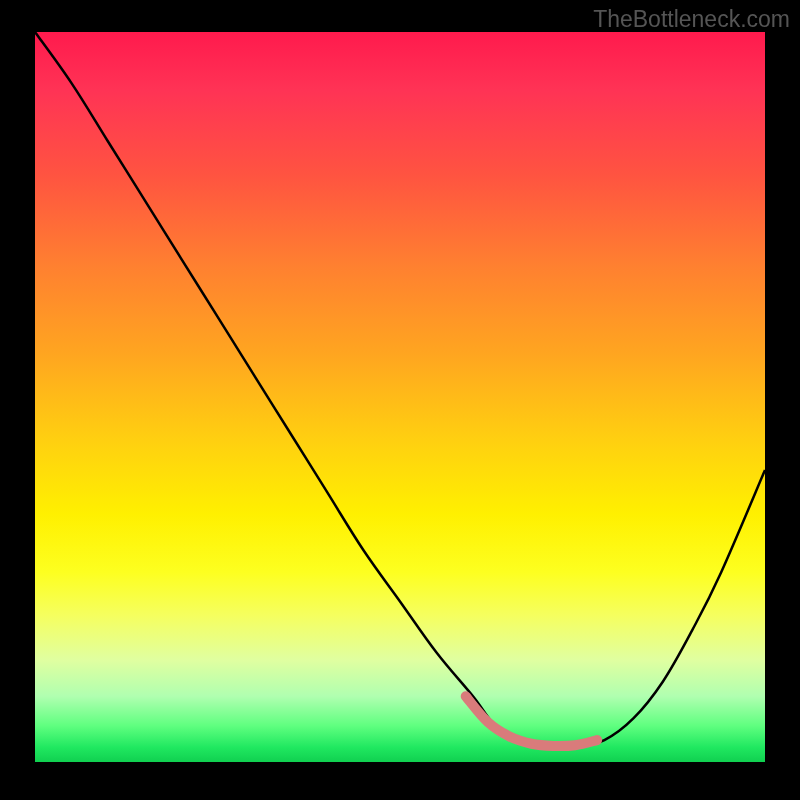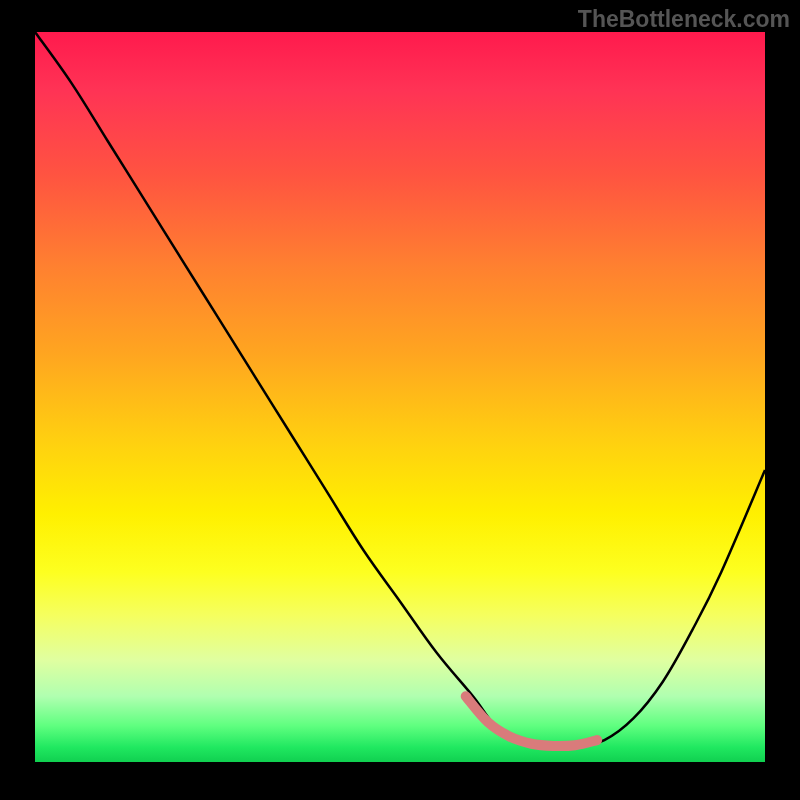--- a/index.html
+++ b/index.html
@@ -16,21 +16,21 @@
     width: 800px;
     height: 800px;
     background: #000;
   }
   .watermark {
     position: absolute;
     top: 6px;
     right: 10px;
     color: #555;
     font-size: 23px;
-    font-weight: bold;
+    font-weight: normal;
     z-index: 10;
   }
   .plot-area {
     position: absolute;
     left: 35px;
     top: 32px;
     width: 730px;
     height: 730px;
     background: linear-gradient(to bottom,
       #ff1a4d 0%,

